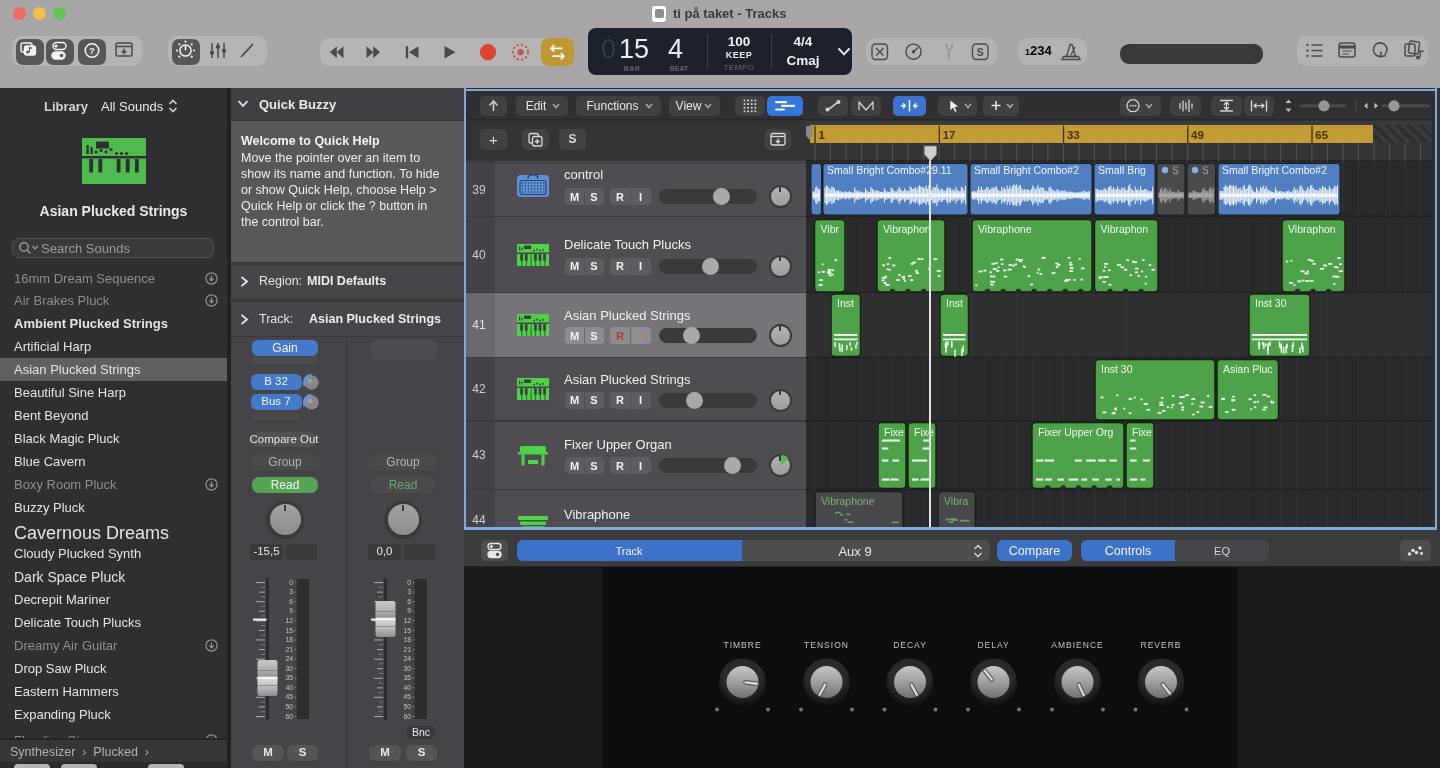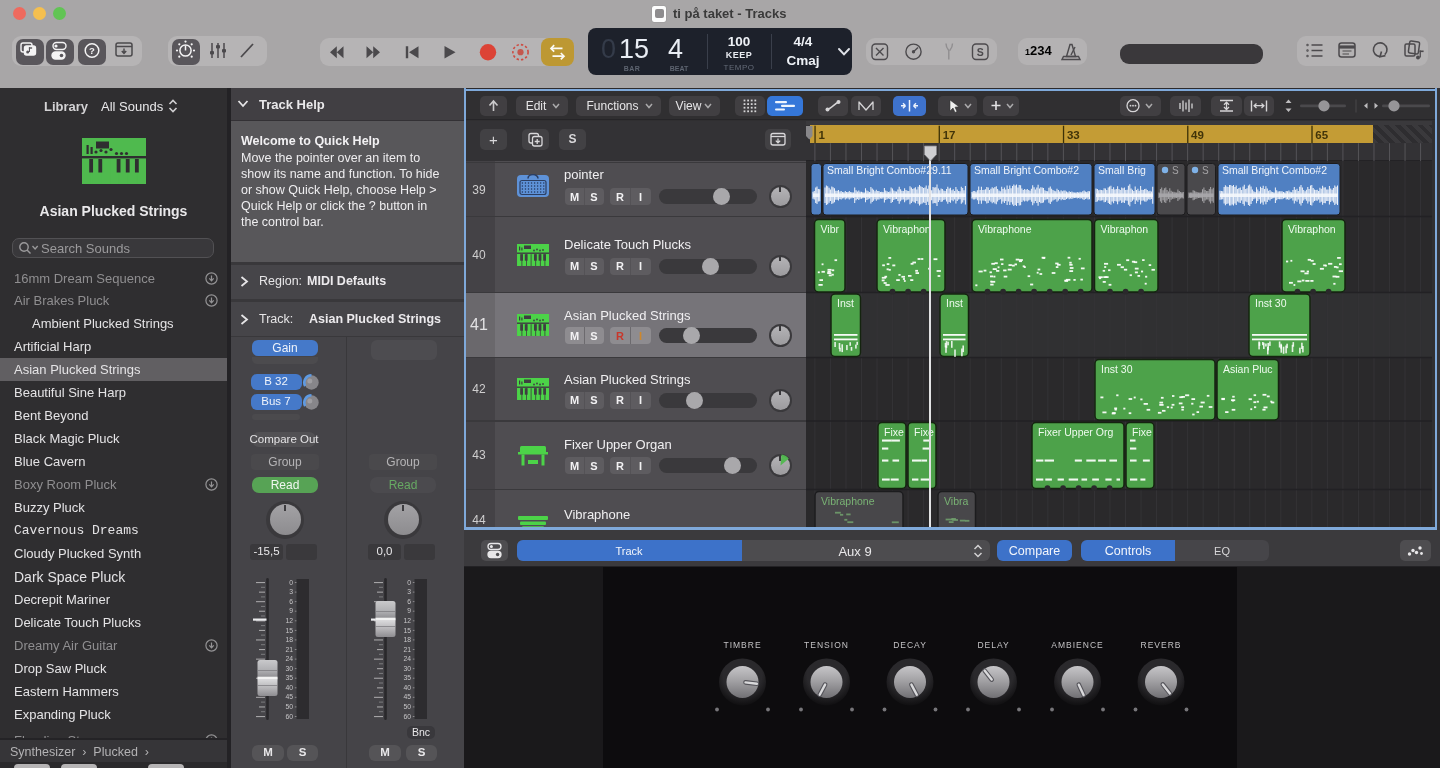--- a/index.html
+++ b/index.html
@@ -207,35 +207,35 @@
     <div style="position:absolute;left:14px;top:271.5px;font-size:13px;color:#8f8e90;font-weight:400;white-space:nowrap;line-height:1;">16mm Dream Sequence</div>
     <svg class="abs" style="left:205px;top:271.5px" width="13" height="13" viewBox="0 0 13 13">
 <circle cx="6.5" cy="6.5" r="5.6" fill="none" stroke="#949395" stroke-width="1.2"></circle>
 <path d="M6.5 3.4 v5 M4.3 6.4 l2.2 2.4 2.2-2.4" stroke="#949395" stroke-width="1.2" fill="none"></path>
     </svg>
     <div style="position:absolute;left:14px;top:294.45px;font-size:13px;color:#8f8e90;font-weight:400;white-space:nowrap;line-height:1;">Air Brakes Pluck</div>
     <svg class="abs" style="left:205px;top:294.45px" width="13" height="13" viewBox="0 0 13 13">
 <circle cx="6.5" cy="6.5" r="5.6" fill="none" stroke="#949395" stroke-width="1.2"></circle>
 <path d="M6.5 3.4 v5 M4.3 6.4 l2.2 2.4 2.2-2.4" stroke="#949395" stroke-width="1.2" fill="none"></path>
     </svg>
-    <div style="position:absolute;left:14px;top:317.4px;font-size:13px;color:#e4e3e5;font-weight:400;white-space:nowrap;line-height:1;margin-left:18px;">Ambient Plucked Strings</div>
+    <div style="position:absolute;left:14px;top:317.4px;font-size:13px;color:#e4e3e5;font-weight:700;white-space:nowrap;line-height:1;">Ambient Plucked Strings</div>
     <div style="position:absolute;left:14px;top:340.35px;font-size:13px;color:#e4e3e5;font-weight:400;white-space:nowrap;line-height:1;">Artificial Harp</div>
     <div style="position:absolute;left:0px;top:358.3px;width:227px;height:22.95px;background:#615f62;"></div>
     <div style="position:absolute;left:14px;top:363.3px;font-size:13px;color:#e4e3e5;font-weight:400;white-space:nowrap;line-height:1;">Asian Plucked Strings</div>
     <div style="position:absolute;left:14px;top:386.25px;font-size:13px;color:#e4e3e5;font-weight:400;white-space:nowrap;line-height:1;">Beautiful Sine Harp</div>
     <div style="position:absolute;left:14px;top:409.2px;font-size:13px;color:#e4e3e5;font-weight:400;white-space:nowrap;line-height:1;">Bent Beyond</div>
     <div style="position:absolute;left:14px;top:432.15px;font-size:13px;color:#e4e3e5;font-weight:400;white-space:nowrap;line-height:1;">Black Magic Pluck</div>
     <div style="position:absolute;left:14px;top:455.1px;font-size:13px;color:#e4e3e5;font-weight:400;white-space:nowrap;line-height:1;">Blue Cavern</div>
     <div style="position:absolute;left:14px;top:478.04999999999995px;font-size:13px;color:#8f8e90;font-weight:400;white-space:nowrap;line-height:1;">Boxy Room Pluck</div>
     <svg class="abs" style="left:205px;top:478.04999999999995px" width="13" height="13" viewBox="0 0 13 13">
 <circle cx="6.5" cy="6.5" r="5.6" fill="none" stroke="#949395" stroke-width="1.2"></circle>
 <path d="M6.5 3.4 v5 M4.3 6.4 l2.2 2.4 2.2-2.4" stroke="#949395" stroke-width="1.2" fill="none"></path>
     </svg>
     <div style="position:absolute;left:14px;top:501.0px;font-size:13px;color:#e4e3e5;font-weight:400;white-space:nowrap;line-height:1;">Buzzy Pluck</div>
-    <div style="position:absolute;left:14px;top:523.95px;font-size:13px;color:#e4e3e5;font-weight:400;white-space:nowrap;line-height:1;font-family:Liberation Mono, monospace;">Cavernous Dreams</div>
+    <div style="position:absolute;left:14px;top:523.95px;font-size:18px;color:#e4e3e5;font-weight:400;white-space:nowrap;line-height:1;">Cavernous Dreams</div>
     <div style="position:absolute;left:14px;top:546.9px;font-size:13px;color:#e4e3e5;font-weight:400;white-space:nowrap;line-height:1;">Cloudy Plucked Synth</div>
     <div style="position:absolute;left:14px;top:569.8499999999999px;font-size:14px;color:#e4e3e5;font-weight:400;white-space:nowrap;line-height:1;">Dark Space Pluck</div>
     <div style="position:absolute;left:14px;top:592.8px;font-size:13px;color:#e4e3e5;font-weight:400;white-space:nowrap;line-height:1;">Decrepit Mariner</div>
     <div style="position:absolute;left:14px;top:615.75px;font-size:13px;color:#e4e3e5;font-weight:400;white-space:nowrap;line-height:1;">Delicate Touch Plucks</div>
     <div style="position:absolute;left:14px;top:638.7px;font-size:13px;color:#8f8e90;font-weight:400;white-space:nowrap;line-height:1;">Dreamy Air Guitar</div>
     <svg class="abs" style="left:205px;top:638.7px" width="13" height="13" viewBox="0 0 13 13">
 <circle cx="6.5" cy="6.5" r="5.6" fill="none" stroke="#949395" stroke-width="1.2"></circle>
 <path d="M6.5 3.4 v5 M4.3 6.4 l2.2 2.4 2.2-2.4" stroke="#949395" stroke-width="1.2" fill="none"></path>
     </svg>
     <div style="position:absolute;left:14px;top:661.65px;font-size:13px;color:#e4e3e5;font-weight:400;white-space:nowrap;line-height:1;">Drop Saw Pluck</div>
@@ -251,21 +251,21 @@
     <div style="position:absolute;left:10px;top:746px;font-size:12.5px;color:#b3b2b4;font-weight:400;white-space:nowrap;line-height:1;">Synthesizer&nbsp;&nbsp;›&nbsp;&nbsp;Plucked&nbsp;&nbsp;›</div>
     <div style="position:absolute;left:0px;top:762px;width:227px;height:6px;background:#2b2a2c;"></div>
     <div style="position:absolute;left:14px;top:763.5px;width:36px;height:8px;background:#b6b4b5;border-radius:4px;"></div>
     <div style="position:absolute;left:61px;top:763.5px;width:36px;height:8px;background:#b6b4b5;border-radius:4px;"></div>
     <div style="position:absolute;left:148px;top:763.5px;width:36px;height:8px;background:#b6b4b5;border-radius:4px;"></div>
     <div style="position:absolute;left:231px;top:88px;width:233px;height:680px;background:#454448;"></div>
     <div style="position:absolute;left:231px;top:88px;width:233px;height:32.5px;background:#413f43;border-bottom:1px solid #333135;"></div>
     <svg class="abs" style="left:236px;top:98px" width="14" height="12" viewBox="0 0 14 12">
 <path d="M2.5 3 L7 8 L11.5 3" stroke="#e6e5e7" stroke-width="1.8" fill="none"></path>
     </svg>
-    <div style="position:absolute;left:259px;top:98px;font-size:13px;color:#e9e8ea;font-weight:700;white-space:nowrap;line-height:1;">Track Help</div>
+    <div style="position:absolute;left:259px;top:98px;font-size:13px;color:#e9e8ea;font-weight:700;white-space:nowrap;line-height:1;">Quick Buzzy</div>
     <div style="position:absolute;left:231px;top:120.5px;width:233px;height:141.5px;background:#58575a;"></div>
     <div style="position:absolute;left:241px;top:135px;font-size:12.5px;color:#f2f1f3;font-weight:700;white-space:nowrap;line-height:1;">Welcome to Quick Help</div>
     <div style="position:absolute;left:241px;top:152.0px;font-size:12.5px;color:#efeef0;font-weight:400;white-space:nowrap;line-height:1;">Move the pointer over an item to</div>
     <div style="position:absolute;left:241px;top:168.1px;font-size:12.5px;color:#efeef0;font-weight:400;white-space:nowrap;line-height:1;">show its name and function. To hide</div>
     <div style="position:absolute;left:241px;top:184.2px;font-size:12.5px;color:#efeef0;font-weight:400;white-space:nowrap;line-height:1;">or show Quick Help, choose Help &gt;</div>
     <div style="position:absolute;left:241px;top:200.3px;font-size:12.5px;color:#efeef0;font-weight:400;white-space:nowrap;line-height:1;">Quick Help or click the ? button in</div>
     <div style="position:absolute;left:241px;top:216.4px;font-size:12.5px;color:#efeef0;font-weight:400;white-space:nowrap;line-height:1;">the control bar.</div>
     <div style="position:absolute;left:231px;top:262px;width:233px;height:2.5px;background:#39383b;"></div>
     <div style="position:absolute;left:231px;top:264.5px;width:233px;height:34px;background:#464549;"></div>
     <svg class="abs" style="left:239px;top:275px" width="10" height="13" viewBox="0 0 10 13">
@@ -714,21 +714,21 @@
       <circle cx="26.75" cy="15" r=".75" fill="#24365a"></circle>
       <circle cx="5.4" cy="18" r=".75" fill="#24365a"></circle>
       <circle cx="8.45" cy="18" r=".75" fill="#24365a"></circle>
       <circle cx="11.5" cy="18" r=".75" fill="#24365a"></circle>
       <circle cx="14.549999999999999" cy="18" r=".75" fill="#24365a"></circle>
       <circle cx="17.6" cy="18" r=".75" fill="#24365a"></circle>
       <circle cx="20.65" cy="18" r=".75" fill="#24365a"></circle>
       <circle cx="23.699999999999996" cy="18" r=".75" fill="#24365a"></circle>
       <circle cx="26.75" cy="18" r=".75" fill="#24365a"></circle>
     </svg>
-    <div style="position:absolute;left:564px;top:168.0px;font-size:13px;color:#f0eff1;font-weight:400;white-space:nowrap;line-height:1;">pointer</div>
+    <div style="position:absolute;left:564px;top:168.0px;font-size:13px;color:#f0eff1;font-weight:400;white-space:nowrap;line-height:1;">control</div>
     <div style="position:absolute;left:565px;top:188.0px;width:39px;height:17px;background:#5e5c60;border-radius:4px;"></div>
     <div style="position:absolute;left:584.2px;top:188.0px;width:1px;height:17px;background:#4a484c;opacity:.5;"></div>
     <div style="position:absolute;left:574.5px;top:196.5px;transform:translate(-50%,-50%);font-size:11px;color:#f2f1f3;font-weight:700;white-space:nowrap;line-height:1;">M</div>
     <div style="position:absolute;left:594px;top:196.5px;transform:translate(-50%,-50%);font-size:11px;color:#f2f1f3;font-weight:700;white-space:nowrap;line-height:1;">S</div>
     <div style="position:absolute;left:610px;top:188.0px;width:41px;height:17px;background:#5e5c60;border-radius:4px;"></div>
     <div style="position:absolute;left:630.2px;top:188.0px;width:1px;height:17px;background:#4a484c;opacity:.5;"></div>
     <div style="position:absolute;left:620px;top:196.5px;transform:translate(-50%,-50%);font-size:11px;color:#f2f1f3;font-weight:700;white-space:nowrap;line-height:1;">R</div>
     <div style="position:absolute;left:640.5px;top:196.5px;transform:translate(-50%,-50%);font-size:11px;color:#f2f1f3;font-weight:700;white-space:nowrap;line-height:1;">I</div>
     <div style="position:absolute;left:659px;top:189.0px;width:98px;height:15px;background:#3a393c;border-radius:8px;"></div>
     <div style="position:absolute;left:712.5px;top:188.0px;width:17px;height:17px;border-radius:50%;background:#a9a8ab;"></div>
@@ -778,21 +778,21 @@
     <div style="position:absolute;left:620px;top:266px;transform:translate(-50%,-50%);font-size:11px;color:#f2f1f3;font-weight:700;white-space:nowrap;line-height:1;">R</div>
     <div style="position:absolute;left:640.5px;top:266px;transform:translate(-50%,-50%);font-size:11px;color:#f2f1f3;font-weight:700;white-space:nowrap;line-height:1;">I</div>
     <div style="position:absolute;left:659px;top:258.5px;width:98px;height:15px;background:#3a393c;border-radius:8px;"></div>
     <div style="position:absolute;left:701.5px;top:257.5px;width:17px;height:17px;border-radius:50%;background:#a9a8ab;"></div>
     <div style="position:absolute;left:768.5px;top:254.5px;width:23px;height:23px;border-radius:50%;background:#3a393c;"></div>
     <div style="position:absolute;left:770.5px;top:256.5px;width:19px;height:19px;border-radius:50%;background:linear-gradient(180deg,#b4b3b6,#9c9b9e);"></div>
     <div style="position:absolute;left:779.4px;top:256.5px;width:1.2px;height:4.5px;background:#39383b;"></div>
     <div style="position:absolute;left:466px;top:292.5px;width:28.5px;height:65.0px;background:#6a686c;"></div>
     <div style="position:absolute;left:494.5px;top:292.5px;width:311.5px;height:65.0px;background:#767479;"></div>
     <div style="position:absolute;left:466px;top:291.75px;width:340px;height:1.5px;background:#3a393c;"></div>
-    <div style="position:absolute;left:479px;top:325.0px;transform:translate(-50%,-50%);font-size:16px;color:#e2e1e3;font-weight:400;white-space:nowrap;line-height:1;">41</div>
+    <div style="position:absolute;left:479px;top:325.0px;transform:translate(-50%,-50%);font-size:12px;color:#e2e1e3;font-weight:400;white-space:nowrap;line-height:1;">41</div>
     <svg class="abs" style="left:517px;top:313.8px" width="32" height="23" viewBox="0 0 32 23">
       <rect width="32" height="22" fill="#4cd348"></rect>
       <rect x="7" y="1.5" width="7" height="3.5" fill="#3f3e41"></rect>
       <rect x="2" y="2.5" width="1.2" height="4" fill="#3f3e41"></rect>
       <rect x="4.3" y="3.5" width="1.2" height="3" fill="#3f3e41"></rect>
       <circle cx="17" cy="6.5" r=".9" fill="#3f3e41"></circle>
       <circle cx="20" cy="5.5" r=".9" fill="#3f3e41"></circle>
       <circle cx="23" cy="6.5" r=".9" fill="#3f3e41"></circle>
       <circle cx="26" cy="6" r=".9" fill="#3f3e41"></circle>
       <rect x="0" y="8.5" width="32" height="1.4" fill="#3f3e41"></rect>

